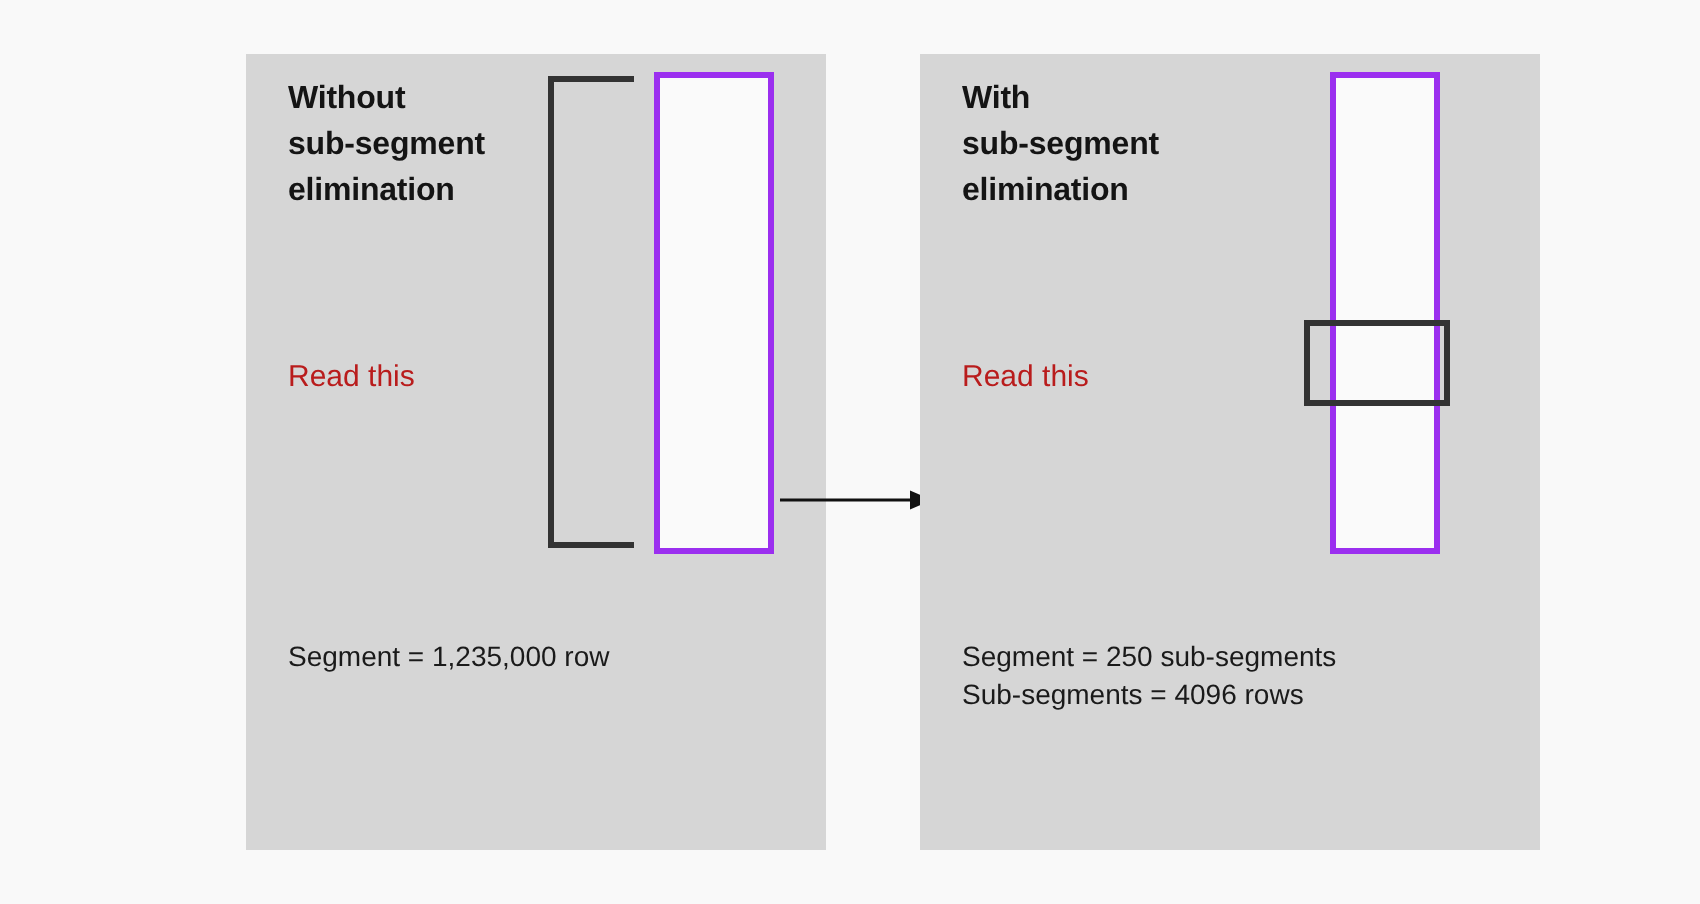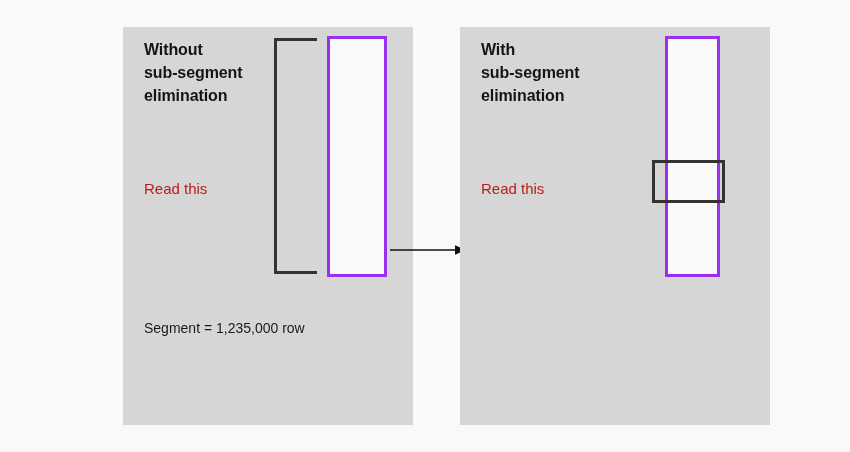--- a/index.html
+++ b/index.html
@@ -168,16 +168,18 @@
     <div class="panel-heading">With
 sub-segment
 elimination</div>
 
     <div class="segment-rect"></div>
 
     <div class="subsegment-rect"></div>
 
     <div class="read-label">Read this</div>
 
+    <div class="stat-block">Segment = 250 sub-segments
+Sub-segments = 4096 rows</div>
 
   </div>
 
 </div>
 
 </body></html>

